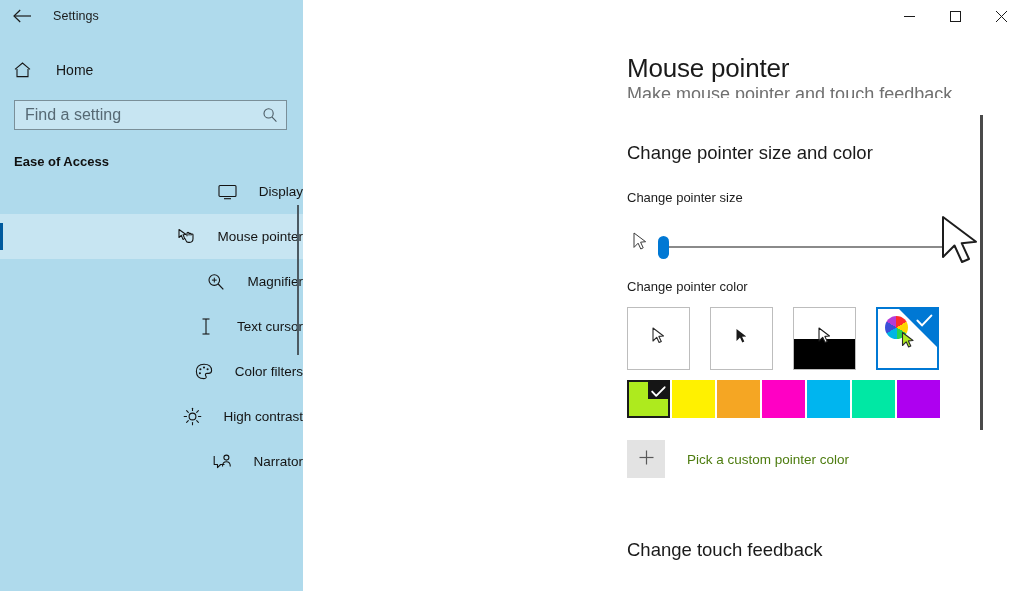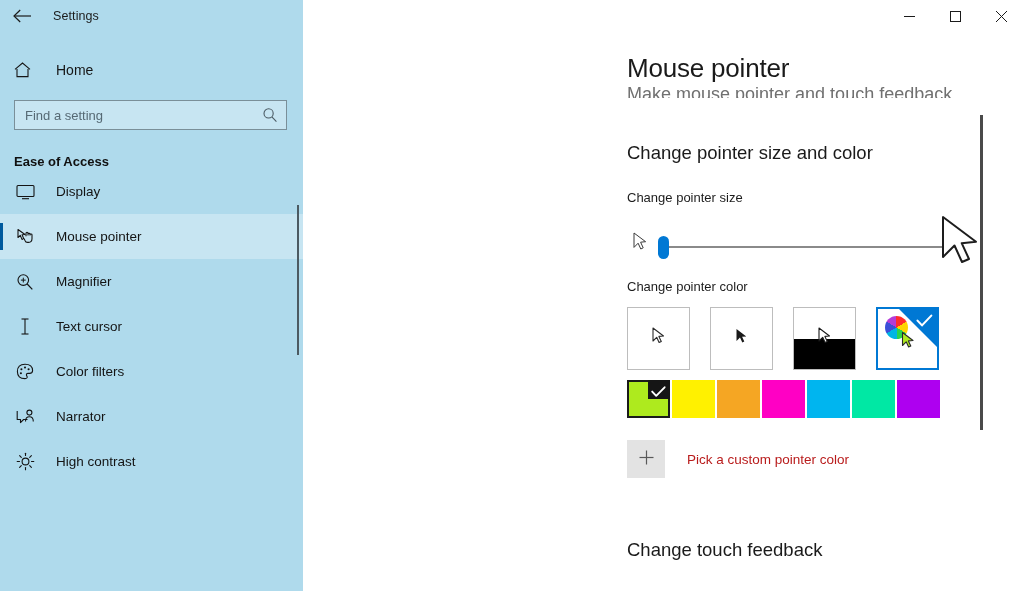--- a/index.html
+++ b/index.html
@@ -92,21 +92,21 @@
     width: 273px; height: 30px;
     background: rgba(255,255,255,0.30);
     border: 1px solid #7a8f99;
     display: flex; align-items: center;
     padding: 0 8px 0 10px;
   }
   .search-input {
     flex: 1;
     border: 0; outline: 0; background: transparent;
     font-family: "Liberation Sans", sans-serif;
-    font-size: 13px;
+    font-size: 16px;
     color: #4a5a63;
   }
   .search-input::placeholder { color: #566974; opacity: 1; }
   .search-ico { width: 16px; height: 16px; display:block; }
 
   .ease-title {
     margin: 24px 0 0 14px;
     font-size: 13px;
     font-weight: bold;
     color: #101010;
@@ -115,20 +115,21 @@
     margin: 38px 0 6px 14px;
     font-size: 12.5px;
     color: #50636d;
   }
   .nav-item {
     position: relative;
     display: flex; align-items: center;
     height: 45px;
     padding-left: 14px;
     cursor: pointer;
+    justify-content: flex-end;
   }
   .nav-item.selected { background: rgba(255,255,255,0.30); }
   .nav-item.selected::before {
     content: "";
     position: absolute;
     left: 0; top: 9px;
     width: 3px; height: 27px;
     background: #005A9E;
   }
   .nav-ico {
@@ -307,21 +308,21 @@
     width: 240px;
   }
   .custom-sq {
     width: 38px; height: 38px;
     background: #e3e3e3;
     display: flex; align-items: center; justify-content: center;
     flex: 0 0 38px;
   }
   .custom-label {
     font-size: 13.5px;
-    color: #b91c1c;
+    color: #4d7c0f;
     margin-left: 22px;
   }
   .touch-title {
     font-size: 18.5px;
     color: #1a1a1a;
     margin-top: 61px;
   }
   #main-scroll {
     position: absolute;
     right: 3px;
@@ -452,50 +453,50 @@
           <path d="M9 1.3 Q16.6 1.3 16.6 7.6 Q16.6 10.4 13.6 10.4 L11.9 10.4
                    Q10.4 10.4 10.4 11.8 Q10.4 12.7 11 13.3 Q11.5 13.9 11 14.8
                    Q10.5 15.6 9 15.6 Q1.4 15.6 1.4 8.4 Q1.4 1.3 9 1.3 Z" fill="none" stroke="#141414" stroke-width="1.1"></path>
           <circle cx="5.4" cy="6.2" r="1.05" fill="#141414"></circle>
           <circle cx="9" cy="4.5" r="1.05" fill="#141414"></circle>
           <circle cx="12.6" cy="6.3" r="1.05" fill="#141414"></circle>
           <circle cx="4.9" cy="10.3" r="1.05" fill="#141414"></circle>
         </svg>
       </span>
       <span class="nav-label">Color filters</span>
-    </div>
-
-    <div class="nav-item">
-      <span class="nav-ico">
-        <svg width="19" height="17" viewBox="0 0 19 17">
-          <path d="M1.2 3 L1.2 11.5 L4.5 11.5 L4.5 14.6 L7.6 11.5 L11.5 11.5" fill="none" stroke="#141414" stroke-width="1.1" stroke-linejoin="round"></path>
-          <circle cx="13.4" cy="4.6" r="2.5" fill="none" stroke="#141414" stroke-width="1.1"></circle>
-          <path d="M9.5 13.4 Q9.5 8.8 13.4 8.8 Q17.3 8.8 17.3 13.4" fill="none" stroke="#141414" stroke-width="1.1"></path>
-        </svg>
-      </span>
-      <span class="nav-label">Narrator</span>
     </div>
 
     <div class="nav-item">
       <span class="nav-ico">
         <svg width="19" height="19" viewBox="0 0 19 19">
           <circle cx="9.5" cy="9.5" r="3.4" fill="none" stroke="#141414" stroke-width="1.1"></circle>
           <g stroke="#141414" stroke-width="1.1" stroke-linecap="round">
             <line x1="9.5" y1="1.2" x2="9.5" y2="3.5"></line>
             <line x1="9.5" y1="15.5" x2="9.5" y2="17.8"></line>
             <line x1="1.2" y1="9.5" x2="3.5" y2="9.5"></line>
             <line x1="15.5" y1="9.5" x2="17.8" y2="9.5"></line>
             <line x1="3.6" y1="3.6" x2="5.3" y2="5.3"></line>
             <line x1="13.7" y1="13.7" x2="15.4" y2="15.4"></line>
             <line x1="15.4" y1="3.6" x2="13.7" y2="5.3"></line>
             <line x1="5.3" y1="13.7" x2="3.6" y2="15.4"></line>
           </g>
         </svg>
       </span>
       <span class="nav-label">High contrast</span>
+    </div>
+
+    <div class="nav-item">
+      <span class="nav-ico">
+        <svg width="19" height="17" viewBox="0 0 19 17">
+          <path d="M1.2 3 L1.2 11.5 L4.5 11.5 L4.5 14.6 L7.6 11.5 L11.5 11.5" fill="none" stroke="#141414" stroke-width="1.1" stroke-linejoin="round"></path>
+          <circle cx="13.4" cy="4.6" r="2.5" fill="none" stroke="#141414" stroke-width="1.1"></circle>
+          <path d="M9.5 13.4 Q9.5 8.8 13.4 8.8 Q17.3 8.8 17.3 13.4" fill="none" stroke="#141414" stroke-width="1.1"></path>
+        </svg>
+      </span>
+      <span class="nav-label">Narrator</span>
     </div>
 
     <div id="sb-scroll"></div>
   </div>
 
   <div id="main">
     <div class="main-inner">
 
       <div class="page-title">Mouse pointer</div>
       <div class="page-sub">Make mouse pointer and touch feedback easier to see.</div>

